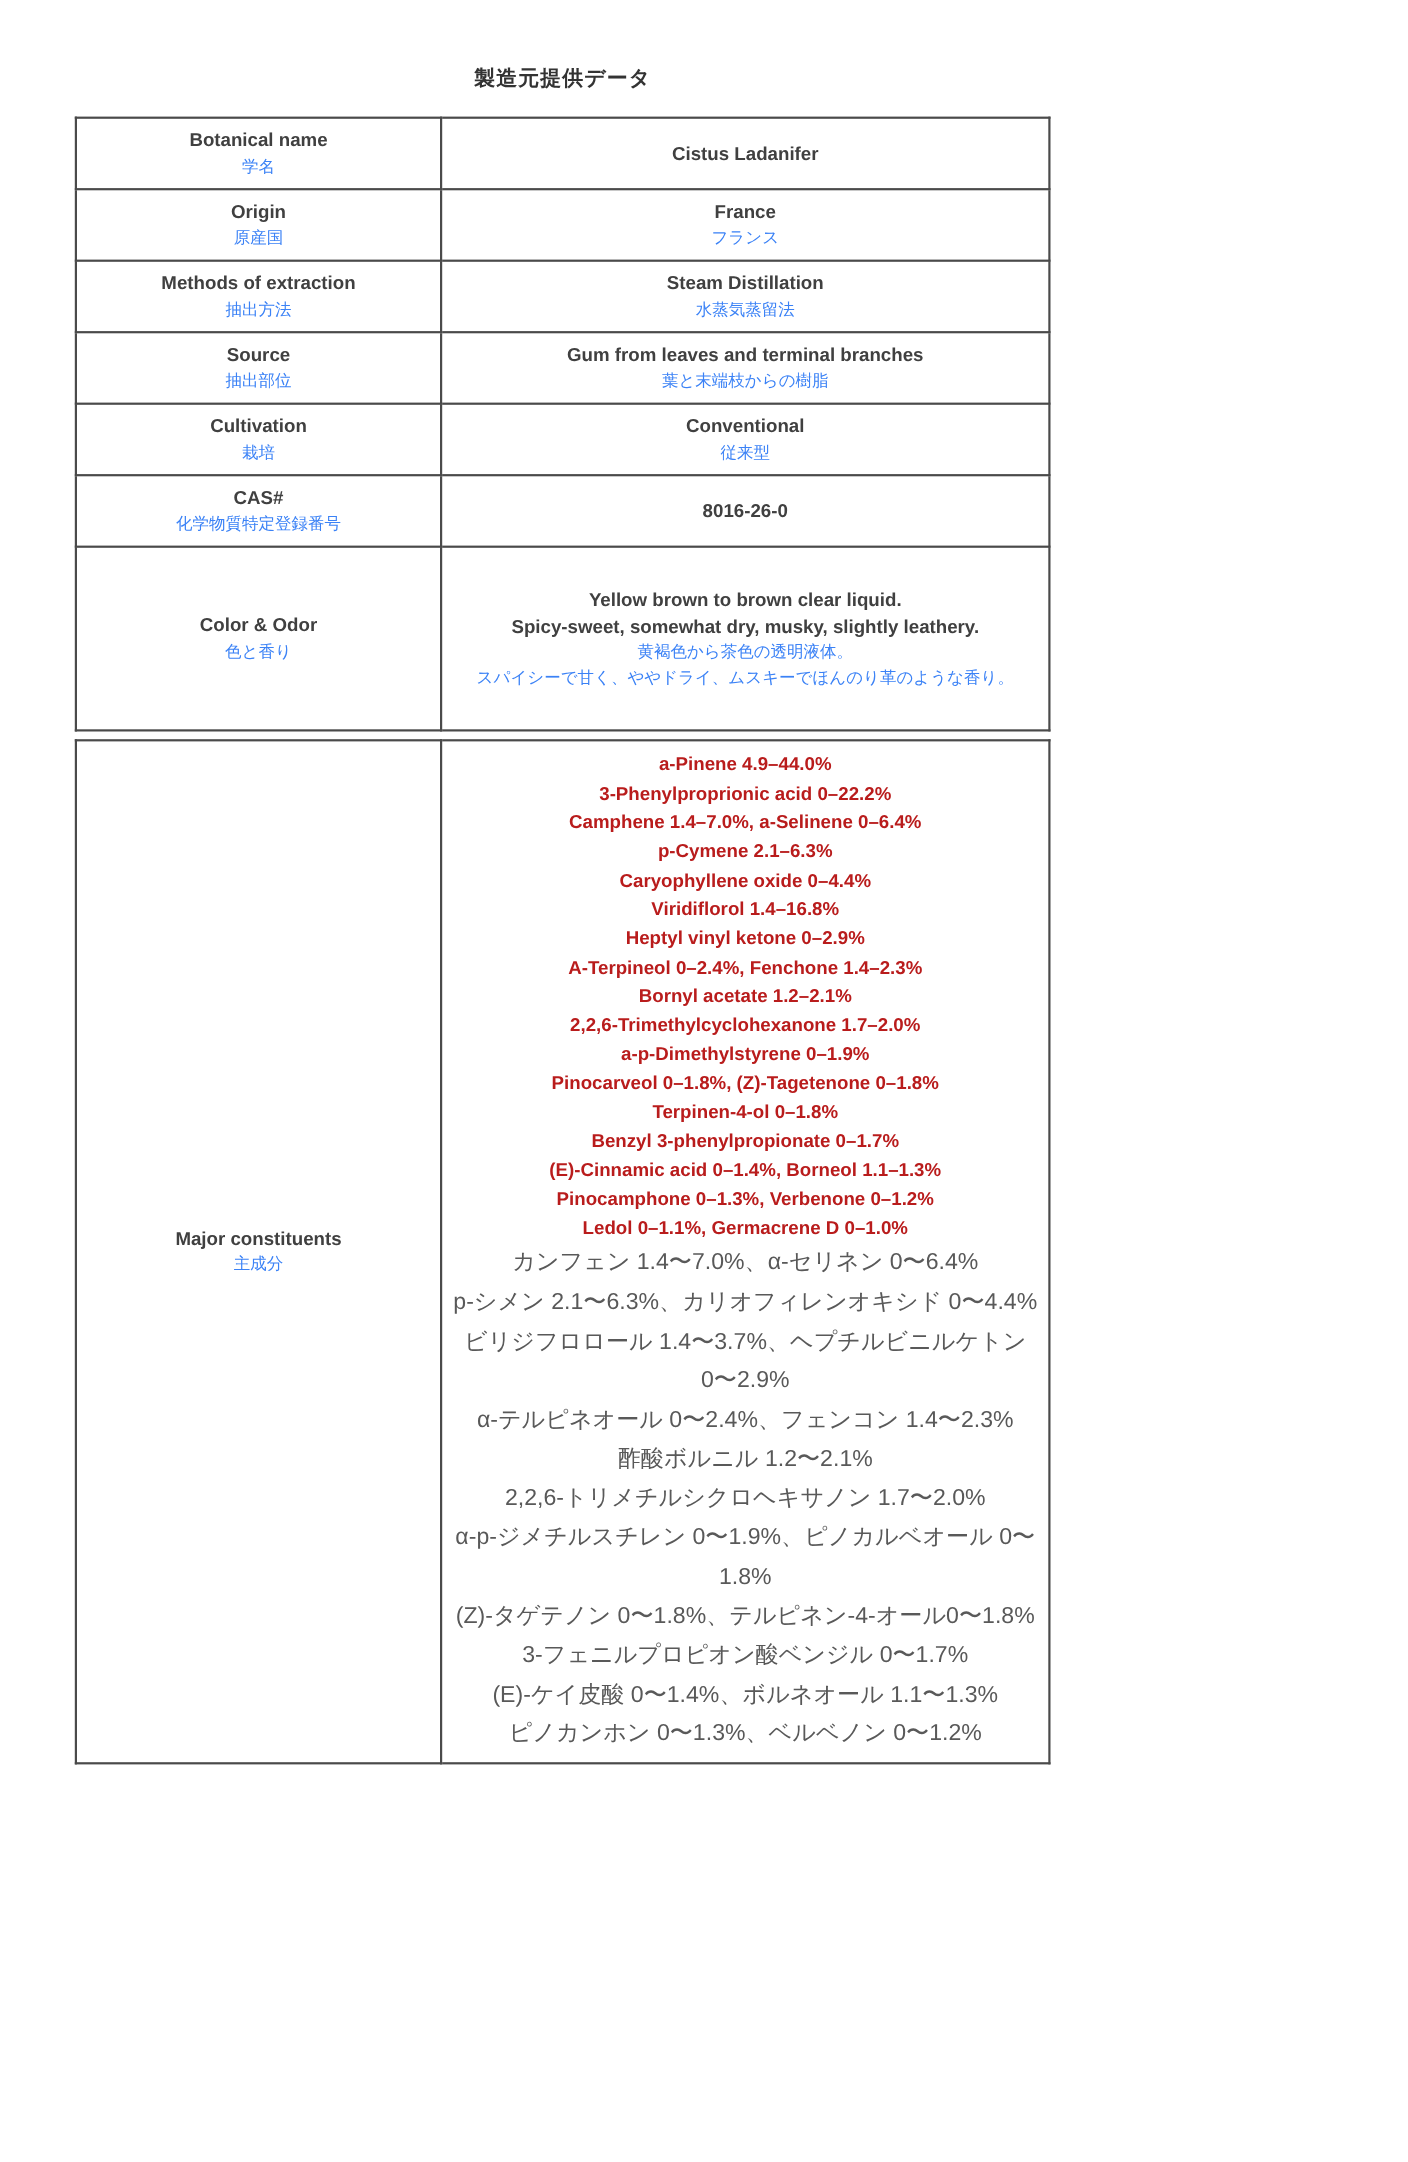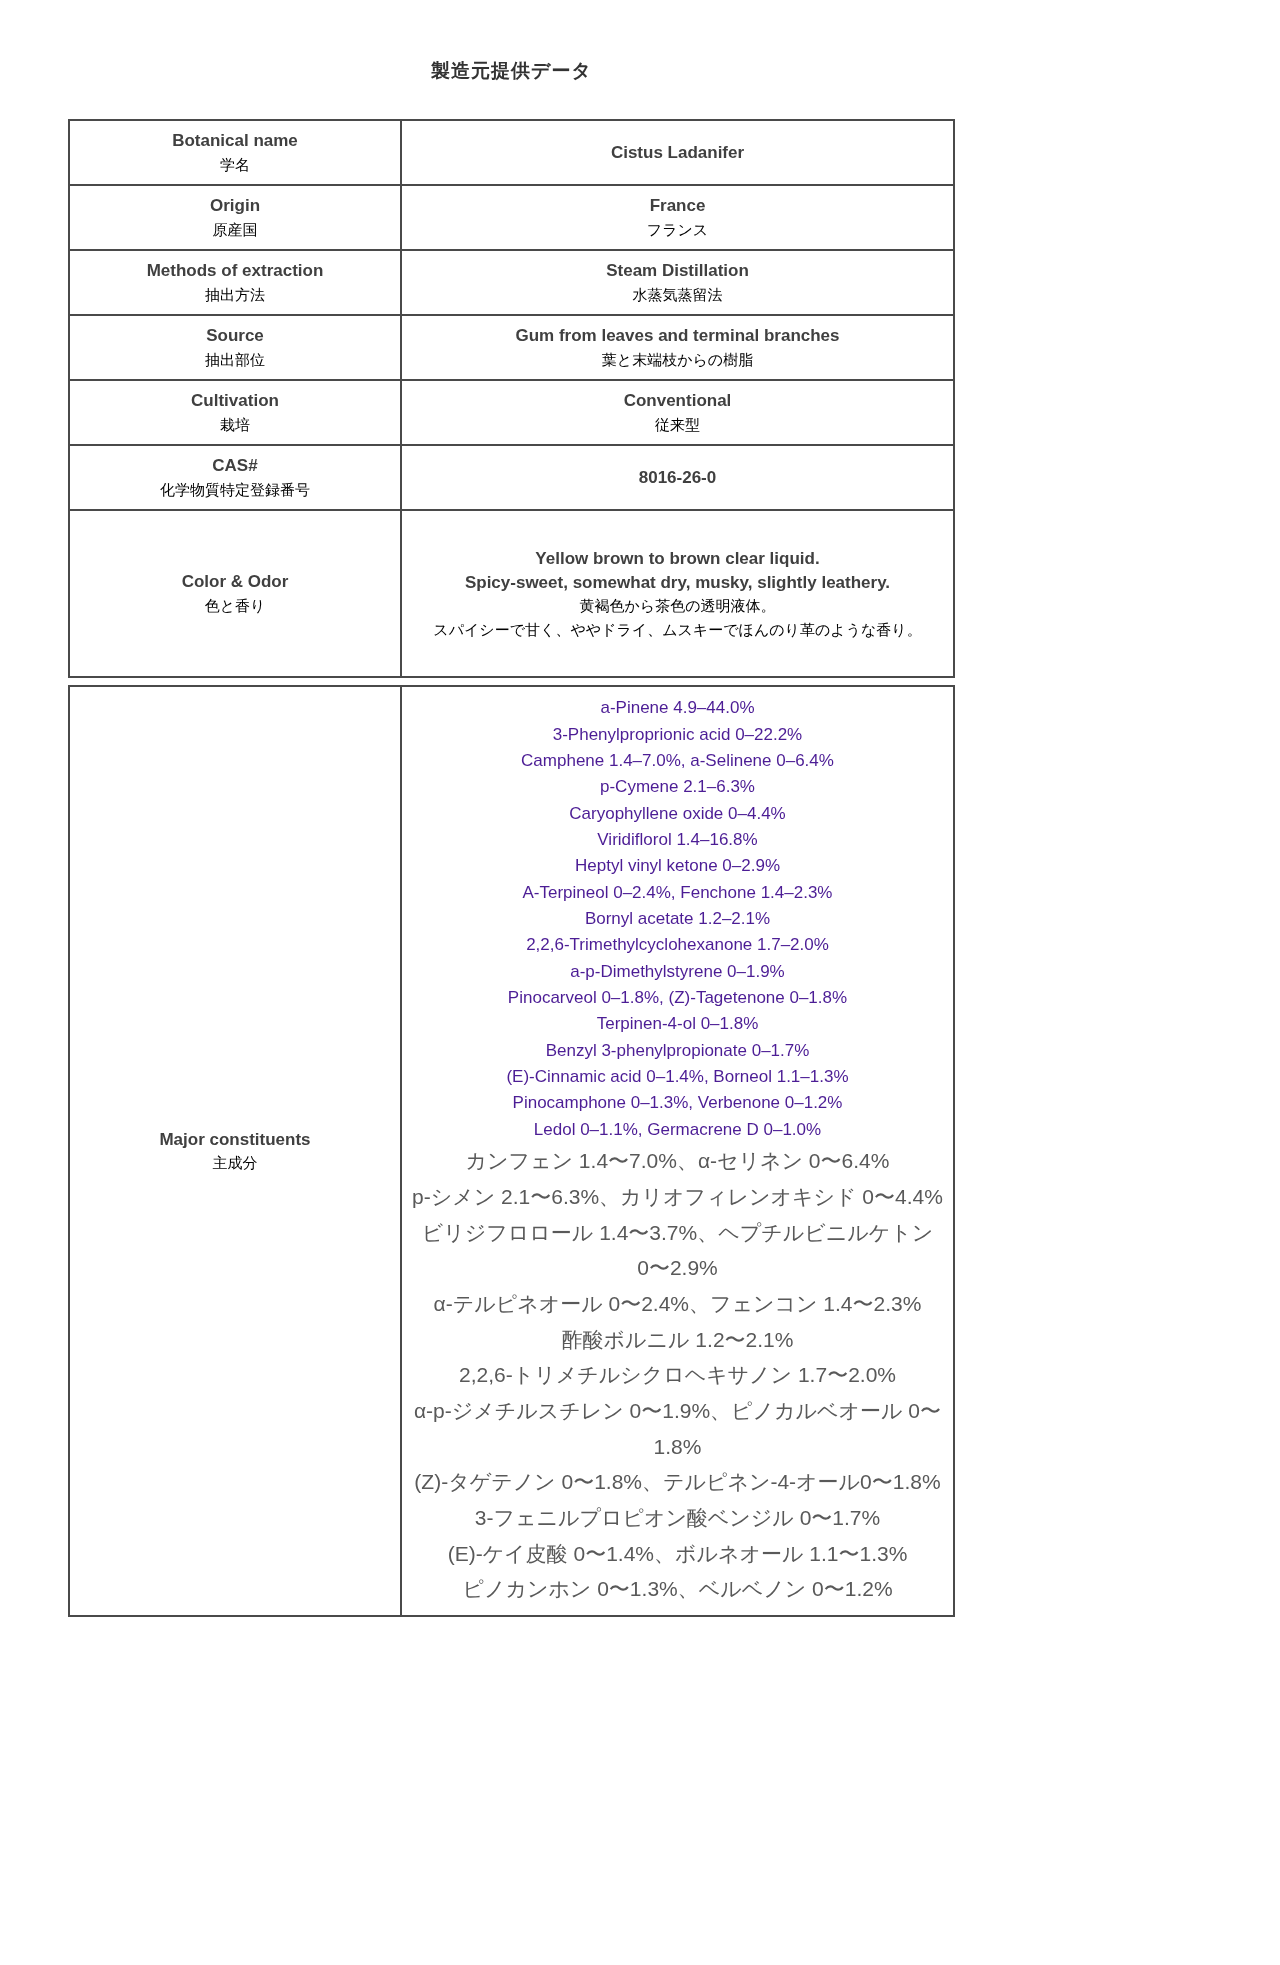--- a/index.html
+++ b/index.html
@@ -16,21 +16,21 @@
     top: 58px;
     left: 68px;
     width: 887px;
   }
   .page-title {
     text-align: center;
     font-size: 19px;
     font-weight: bold;
     color: #333333;
     letter-spacing: 1px;
-    margin-bottom: 35px;
+    margin-bottom: 22px;
   }
   table.spec {
     width: 100%;
     border-collapse: collapse;
     table-layout: fixed;
   }
   table.spec th, table.spec td {
     border: 2px solid #4a4a4a;
     text-align: center;
     vertical-align: middle;
@@ -43,29 +43,29 @@
   .r-const td, .r-const th { height: 756px; }
   .en {
     font-weight: bold;
     font-size: 17px;
     color: #404040;
     line-height: 1.4;
   }
   .ja {
     font-weight: normal;
     font-size: 15px;
-    color: #000000;
+    color: #3b82f6;
     line-height: 1.55;
   }
   .ja:empty { display: none; }
   .gap { height: 7px; }
   .c-en {
-    font-weight: normal;
+    font-weight: bold;
     font-size: 17px;
-    color: #4c1d95;
+    color: #b91c1c;
     line-height: 1.55;
   }
   .c-ja {
     font-weight: normal;
     font-size: 21px;
     color: #595959;
     line-height: 1.7;
   }
 </style>
 </head>

